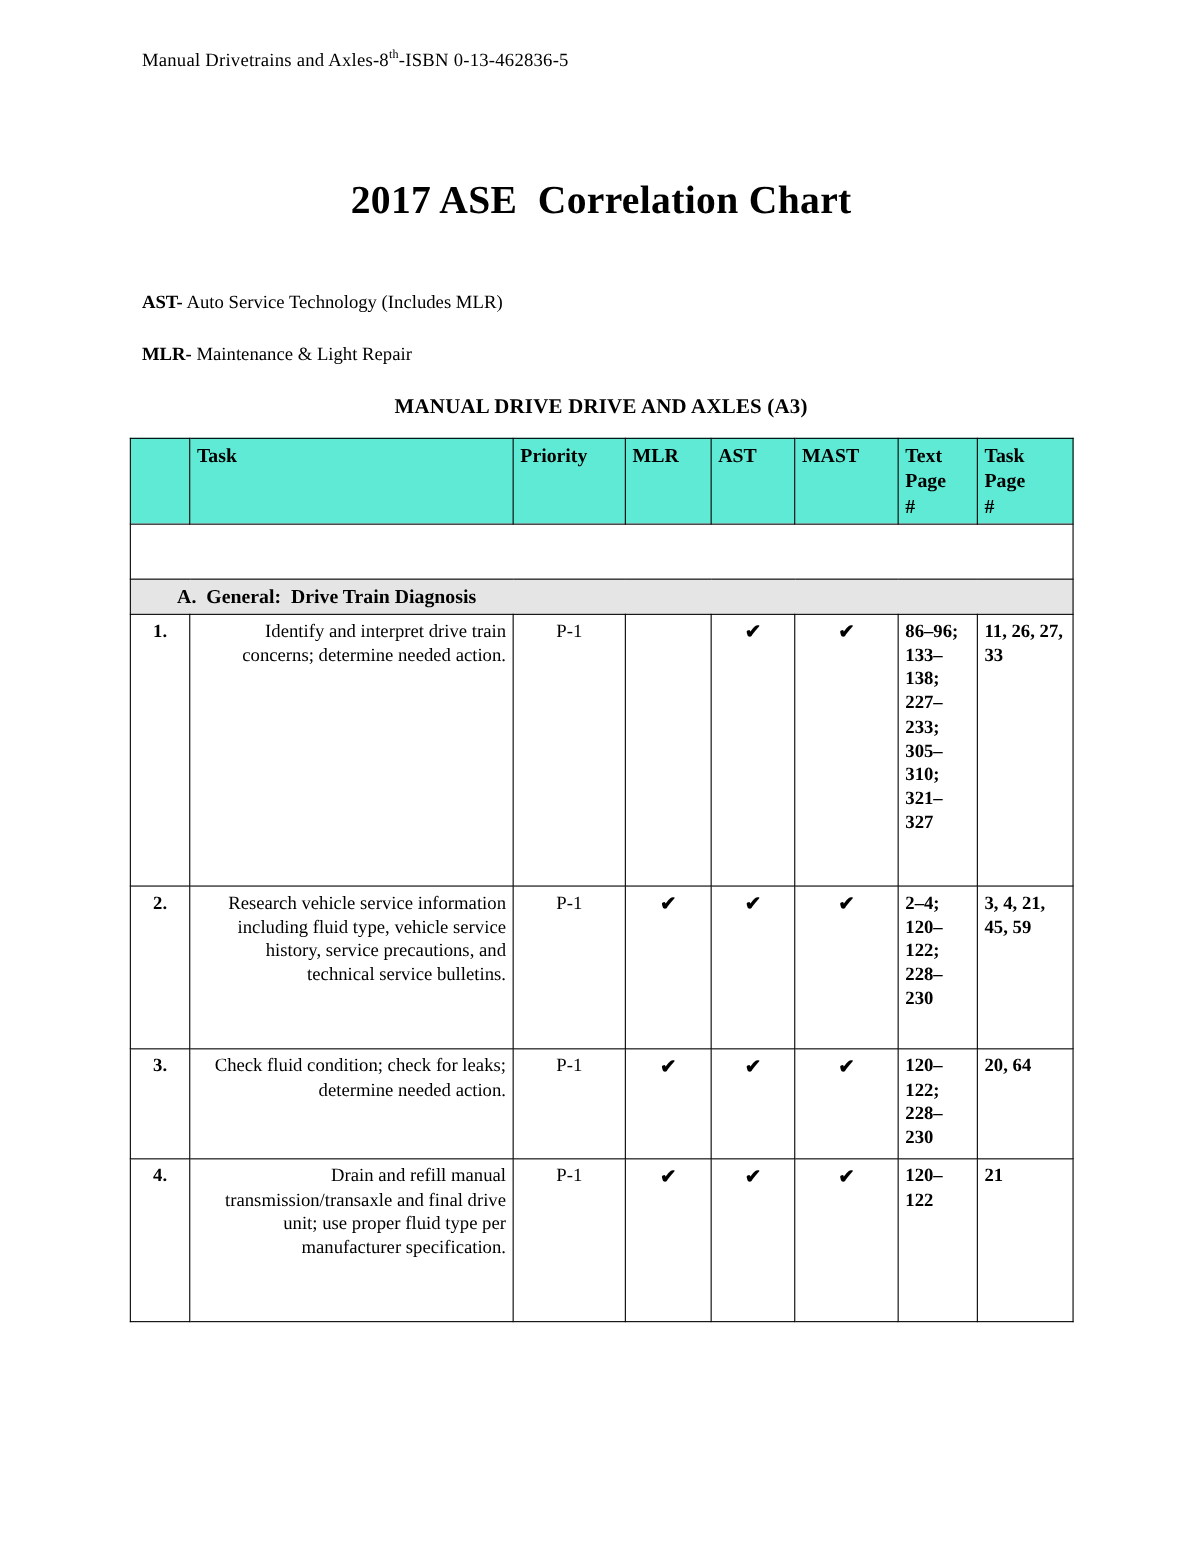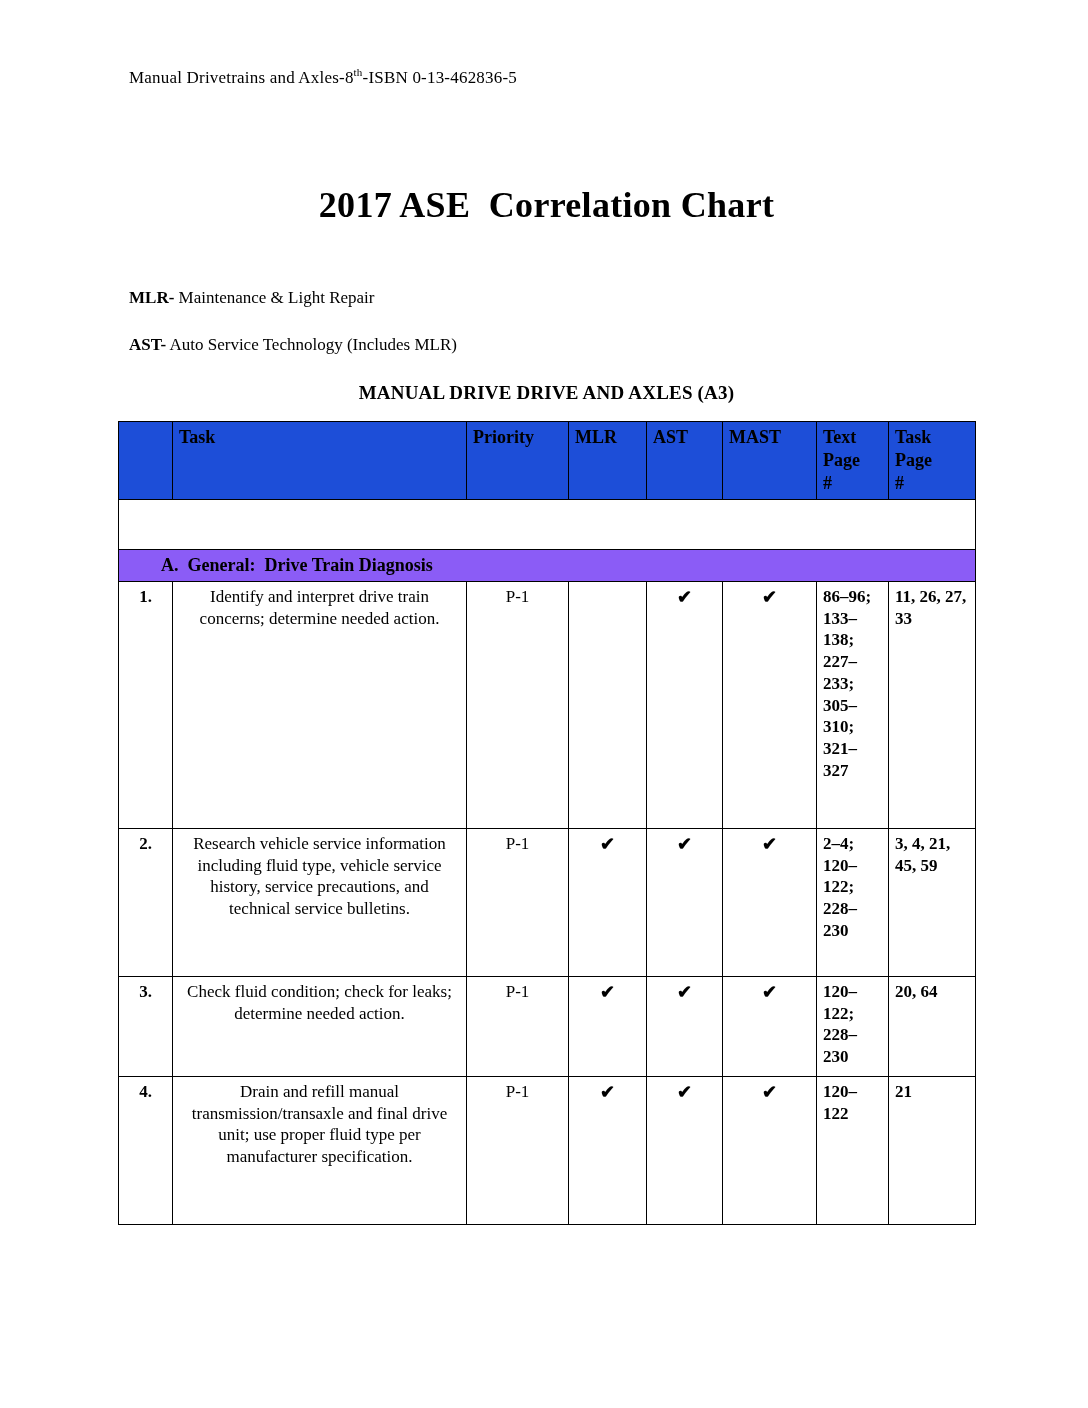--- a/index.html
+++ b/index.html
@@ -3,21 +3,21 @@
 <meta charset="utf-8">
 <style>
   * { margin:0; padding:0; box-sizing:border-box; }
   html,body { background:#ffffff; }
   body {
     width:1088px; height:1408px;
     font-family:"Liberation Serif", serif;
     color:#000;
     position:relative;
   }
-  .page { padding:66px 0 0 118px; width:1088px; }
+  .page { padding:44px 0 0 118px; width:1088px; }
 
   .doc-header {
     margin-left:11px;
     font-size:17px;
     letter-spacing:0.2px;
   }
   .doc-header .sup { font-size:11px; vertical-align:super; }
 
   .title {
     width:857px;
@@ -58,58 +58,58 @@
   table.ase col.c6 { width:72px; }
   table.ase col.c7 { width:87px; }
 
   table.ase th, table.ase td {
     border:1px solid #000;
     vertical-align:top;
     padding:4px 6px;
     line-height:1.28;
   }
   table.ase thead th {
-    background:#1d4ed8;
+    background:#5eead4;
     text-align:left;
     font-size:18px;
     font-weight:bold;
     height:72px;
     white-space:pre-line;
   }
   tr.row-blank td { height:50px; background:#fff; }
   tr.row-section td {
-    background:#8b5cf6;
+    background:#e5e5e5;
     font-weight:bold;
     font-size:18px;
     padding-left:42px;
     height:27px;
     white-space:pre-wrap;
   }
   td.c-num { font-weight:bold; text-align:center; }
-  td.c-task { text-align:center; }
+  td.c-task { text-align:right; }
   td.c-pri { text-align:center;margin-top:32px; }
   td.c-chk { text-align:center; font-weight:bold; font-size:18px; }
   td.c-page { text-align:left; white-space:pre-line;font-weight:bold; }
   tr.r1 { height:247px; }
   tr.r2 { height:148px; }
   tr.r3 { height:100px; }
   tr.r4 { height:148px; }
 </style>
 </head>
 <body>
 
 <div class="page">
 
   <p class="doc-header"><span>Manual Drivetrains and Axles-8</span><span class="sup">th</span><span>-ISBN 0-13-462836-5</span></p>
 
   <h1 class="title">2017 ASE  Correlation Chart</h1>
 
   <div class="defs">
+    <p class="def"><span class="abbr">AST-</span><span> Auto Service Technology (Includes MLR)</span></p>
     <p class="def"><span class="abbr">MLR-</span><span> Maintenance &amp; Light Repair</span></p>
-    <p class="def"><span class="abbr">AST-</span><span> Auto Service Technology (Includes MLR)</span></p>
   </div>
 
   <h2 class="table-title">MANUAL DRIVE DRIVE AND AXLES (A3)</h2>
 
   <table class="ase">
     <colgroup>
       <col class="c0">
         <col class="c1">
         <col class="c2">
         <col class="c3">

